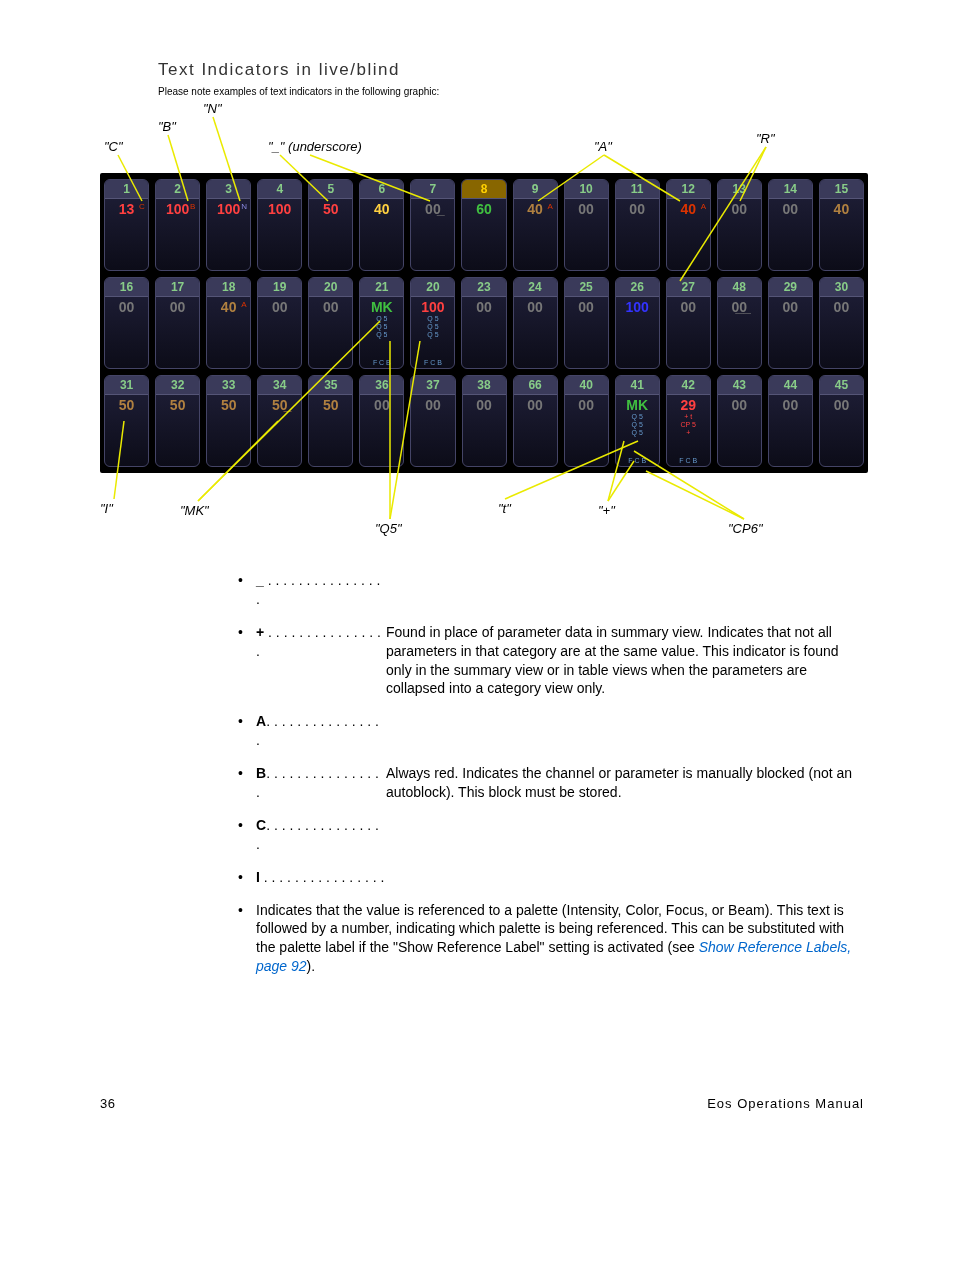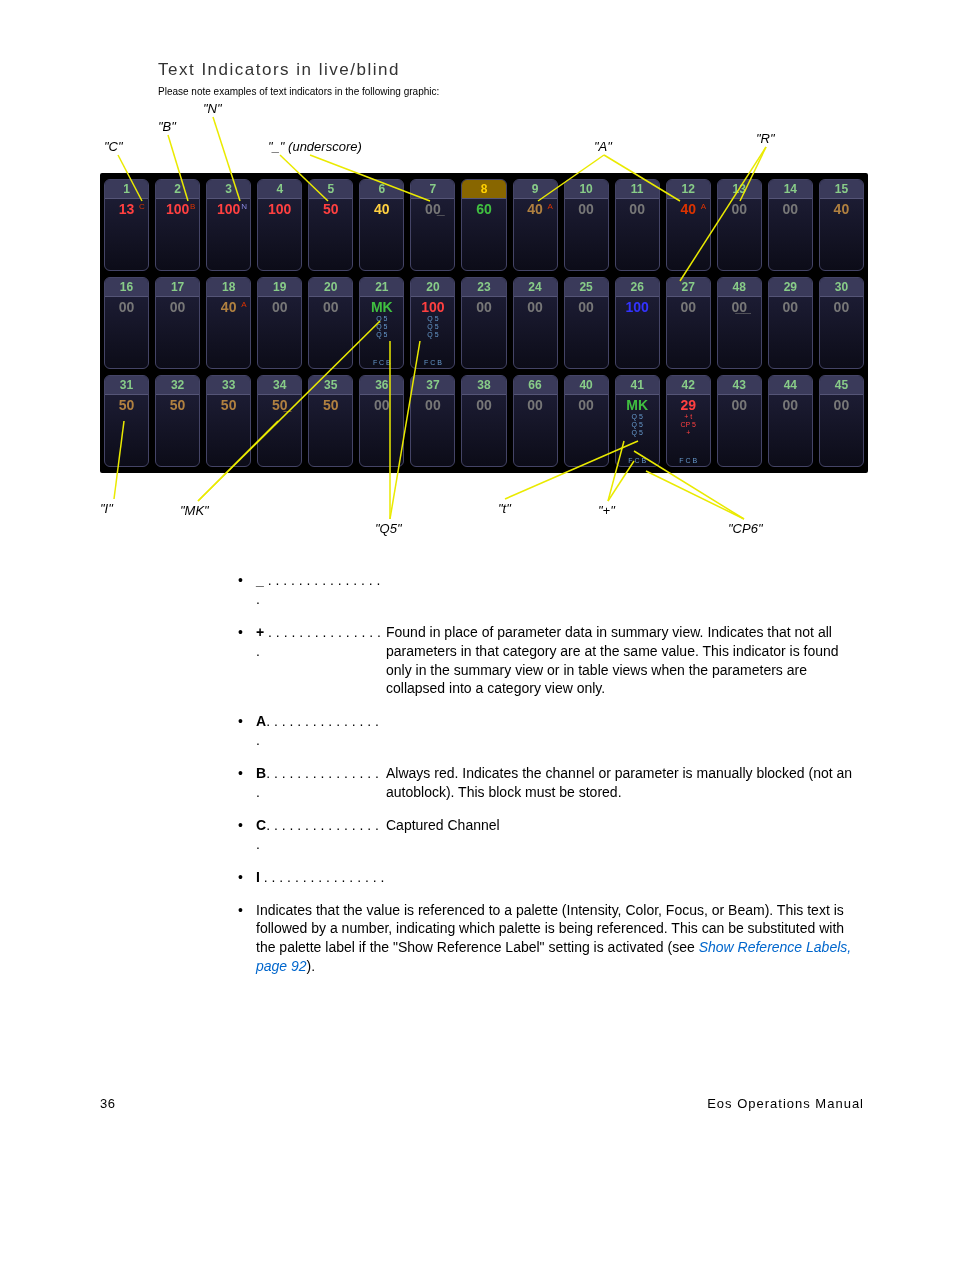--- a/index.html
+++ b/index.html
@@ -38,21 +38,21 @@
   .grid-bg {
     background: #000;
     padding: 6px 4px;
     border-radius: 2px;
   }
   .channel-row {
     display: flex;
     gap: 6px;
     margin-bottom: 6px;
   }
-  .channel-row:last-child { margin-bottom: 0; }
+  .channel-row:last-child { margin-bottom: 0; justify-content: flex-end; }
   .channel-cell {
     width: 44px;
     height: 90px;
     background: #1a1a2e;
     background: linear-gradient(#20203a, #0c0c18);
     border-radius: 6px;
     border: 1px solid #444466;
     display: flex;
     flex-direction: column;
     align-items: center;
@@ -409,21 +409,20 @@
         <div style="width: 130px;"><span class="def-term">A</span><span class="def-dots">. . . . . . . . . . . . . . . .</span></div>
       </div>
       <div class="def-item">
         <div class="def-bullet">•</div>
         <div style="width: 130px;"><span class="def-term">B</span><span class="def-dots">. . . . . . . . . . . . . . . .</span></div>
         <div class="def-desc">Always red. Indicates the channel or parameter is manually blocked (not an autoblock). This block must be stored.</div>
       </div>
       <div class="def-item">
         <div class="def-bullet">•</div>
         <div style="width: 130px;"><span class="def-term">C</span><span class="def-dots">. . . . . . . . . . . . . . . .</span></div>
-        <div class="def-desc">Captured Channel</div>
       </div>
       <div class="def-item">
         <div class="def-bullet">•</div>
         <div style="width: 130px;"><span class="def-term">I</span><span class="def-dots"> . . . . . . . . . . . . . . . .</span></div>
       </div>
       <div class="def-item">
         <div class="def-bullet">•</div>
         <div class="def-desc">Indicates that the value is referenced to a palette (Intensity, Color, Focus, or Beam). This text is followed by a number, indicating which palette is being referenced. This can be substituted with the palette label if the "Show Reference Label" setting is activated (see <span class="link">Show Reference Labels, page 92</span>).</div>
       </div>
     </div>

